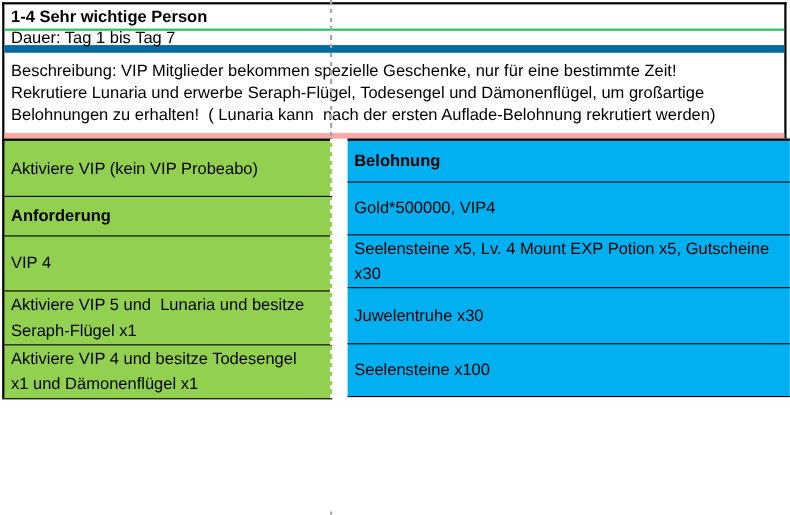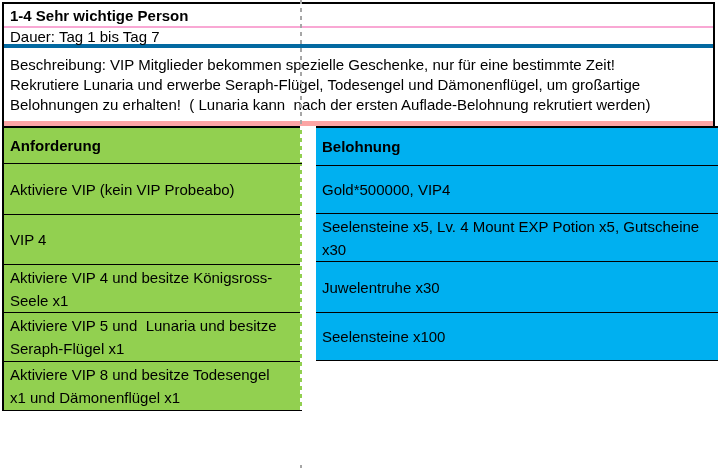--- a/index.html
+++ b/index.html
@@ -20,30 +20,30 @@
   
   .top-block {
     position: absolute; left: 2px; top: 2px; width: 713px;
     box-sizing: border-box;
     border: 2px solid #000;
     border-bottom: none;
     background: #fff;
   }
   .row-title {
     box-sizing: border-box; height: 24px;
-    border-bottom: 2px solid #f9a8d4;
+    border-bottom: 2px solid #22c55e;
     display: flex; align-items: center;
     padding: 0 6px;
     font-size: 15px; font-weight: bold;
     white-space: pre-wrap;
     text-align: right;
   }
   .row-duration {
     box-sizing: border-box; height: 20px;
-    border-bottom: 4px solid #0369a1;
+    border-bottom: 7px solid #0369a1;
     display: flex; align-items: center;
     padding: 0 6px;
     font-size: 15px;
     white-space: pre-wrap;
   }
   .row-desc {
     box-sizing: border-box; height: 78px;
     border-bottom: 5px solid #fca5a5;
     display: flex; align-items: center;
     padding: 0 6px;
@@ -103,28 +103,26 @@
 
   <div class="top-block">
     <div class="row-title">1-4 Sehr wichtige Person</div>
     <div class="row-duration">Dauer: Tag 1 bis Tag 7</div>
     <div class="row-desc">Beschreibung: VIP Mitglieder bekommen spezielle Geschenke, nur für eine bestimmte Zeit!
 Rekrutiere Lunaria und erwerbe Seraph-Flügel, Todesengel und Dämonenflügel, um großartige
 Belohnungen zu erhalten!  ( Lunaria kann  nach der ersten Auflade-Belohnung rekrutiert werden)</div>
   </div>
 
   <div class="col col-left">
+    <div class="cell" style="height:51px">Aktiviere VIP (kein VIP Probeabo)</div>
     <div class="cell bold" style="height:36px">Anforderung</div>
-    <div class="cell" style="height:51px">Aktiviere VIP (kein VIP Probeabo)</div>
     <div class="cell" style="height:50px">VIP 4</div>
-    <div class="cell" style="height:48px">Aktiviere VIP 4 und besitze Königsross-
-Seele x1</div>
     <div class="cell" style="height:49px">Aktiviere VIP 5 und  Lunaria und besitze
 Seraph-Flügel x1</div>
-    <div class="cell" style="height:49px">Aktiviere VIP 8 und besitze Todesengel
+    <div class="cell" style="height:49px">Aktiviere VIP 4 und besitze Todesengel
 x1 und Dämonenflügel x1</div>
   </div>
 
   <div class="col col-right">
     <div class="cell bold" style="height:38px">Belohnung</div>
     <div class="cell" style="height:48px">Gold*500000, VIP4</div>
     <div class="cell" style="height:48px">Seelensteine x5, Lv. 4 Mount EXP Potion x5, Gutscheine
 x30</div>
     <div class="cell" style="height:51px">Juwelentruhe x30</div>
     <div class="cell" style="height:48px">Seelensteine x100</div>

